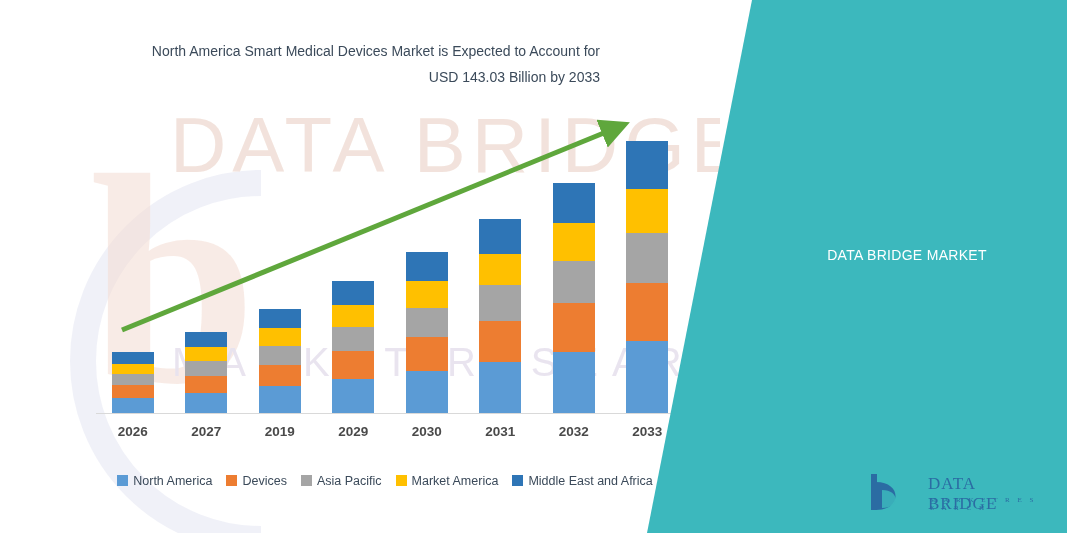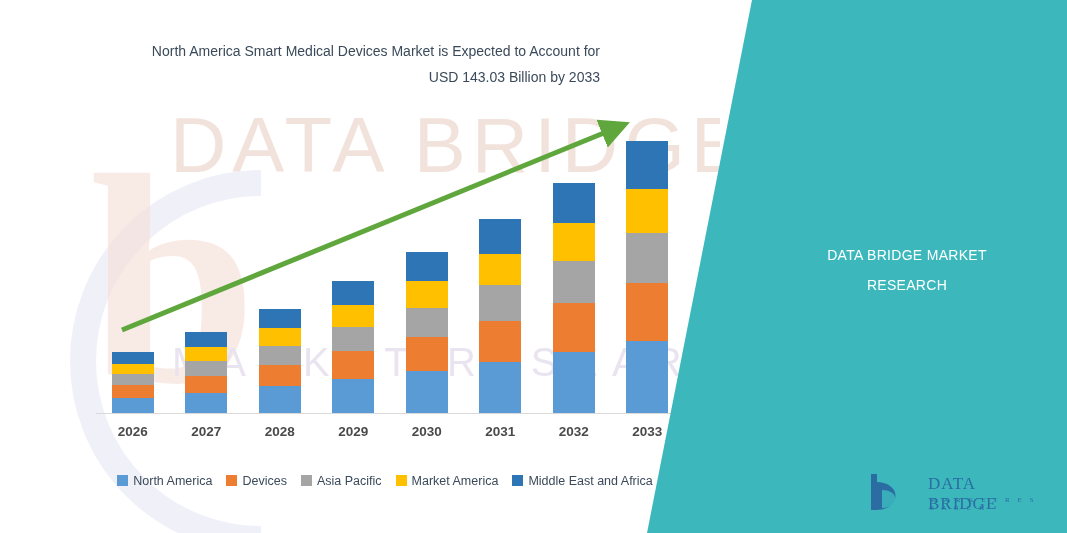--- a/index.html
+++ b/index.html
@@ -161,21 +161,21 @@
         <div class="seg" style="height: 48.0744px; background: rgb(46, 117, 182);"></div>
         <div class="seg" style="height: 44.2791px; background: rgb(255, 192, 0);"></div>
         <div class="seg" style="height: 49.3395px; background: rgb(165, 165, 165);"></div>
         <div class="seg" style="height: 58.1953px; background: rgb(237, 125, 49);"></div>
         <div class="seg" style="height: 72.1116px; background: rgb(91, 155, 213);"></div>
       </div>
     </div>
   <div class="x-labels" id="xlabels">
       <div>2026</div>
       <div>2027</div>
-      <div>2028</div>
+      <div>2019</div>
       <div>2029</div>
       <div>2030</div>
       <div>2031</div>
       <div>2032</div>
       <div>2033</div>
     </div>
 
   <svg class="arrow-svg" viewBox="0 0 620 260">
     <defs>
       <marker id="ah" markerWidth="6" markerHeight="6" refX="3" refY="3" orient="auto">
@@ -210,21 +210,20 @@
   </div>
 
 <div class="footer">
 </div>
 
 <div class="panel"></div>
 <div class="panel-inner">
 
   <div class="brand">
     <div>DATA BRIDGE MARKET</div>
-    <div>RESEARCH</div>
   </div>
 </div>
 
 <div class="logo">
   <svg width="52" height="44" viewBox="0 0 52 44">
     <path d="M6 4 L6 40" stroke="#2b6ca3" stroke-width="6" fill="none"></path>
     <path d="M8 12 C34 12, 34 40, 8 40 Z" fill="#2b6ca3"></path>
     <path d="M14 20 C32 20, 32 38, 14 38 Z" fill="#3cb8bd" opacity="0.85"></path>
   </svg>
   <div class="logo-text">DATA BRIDGE</div>

